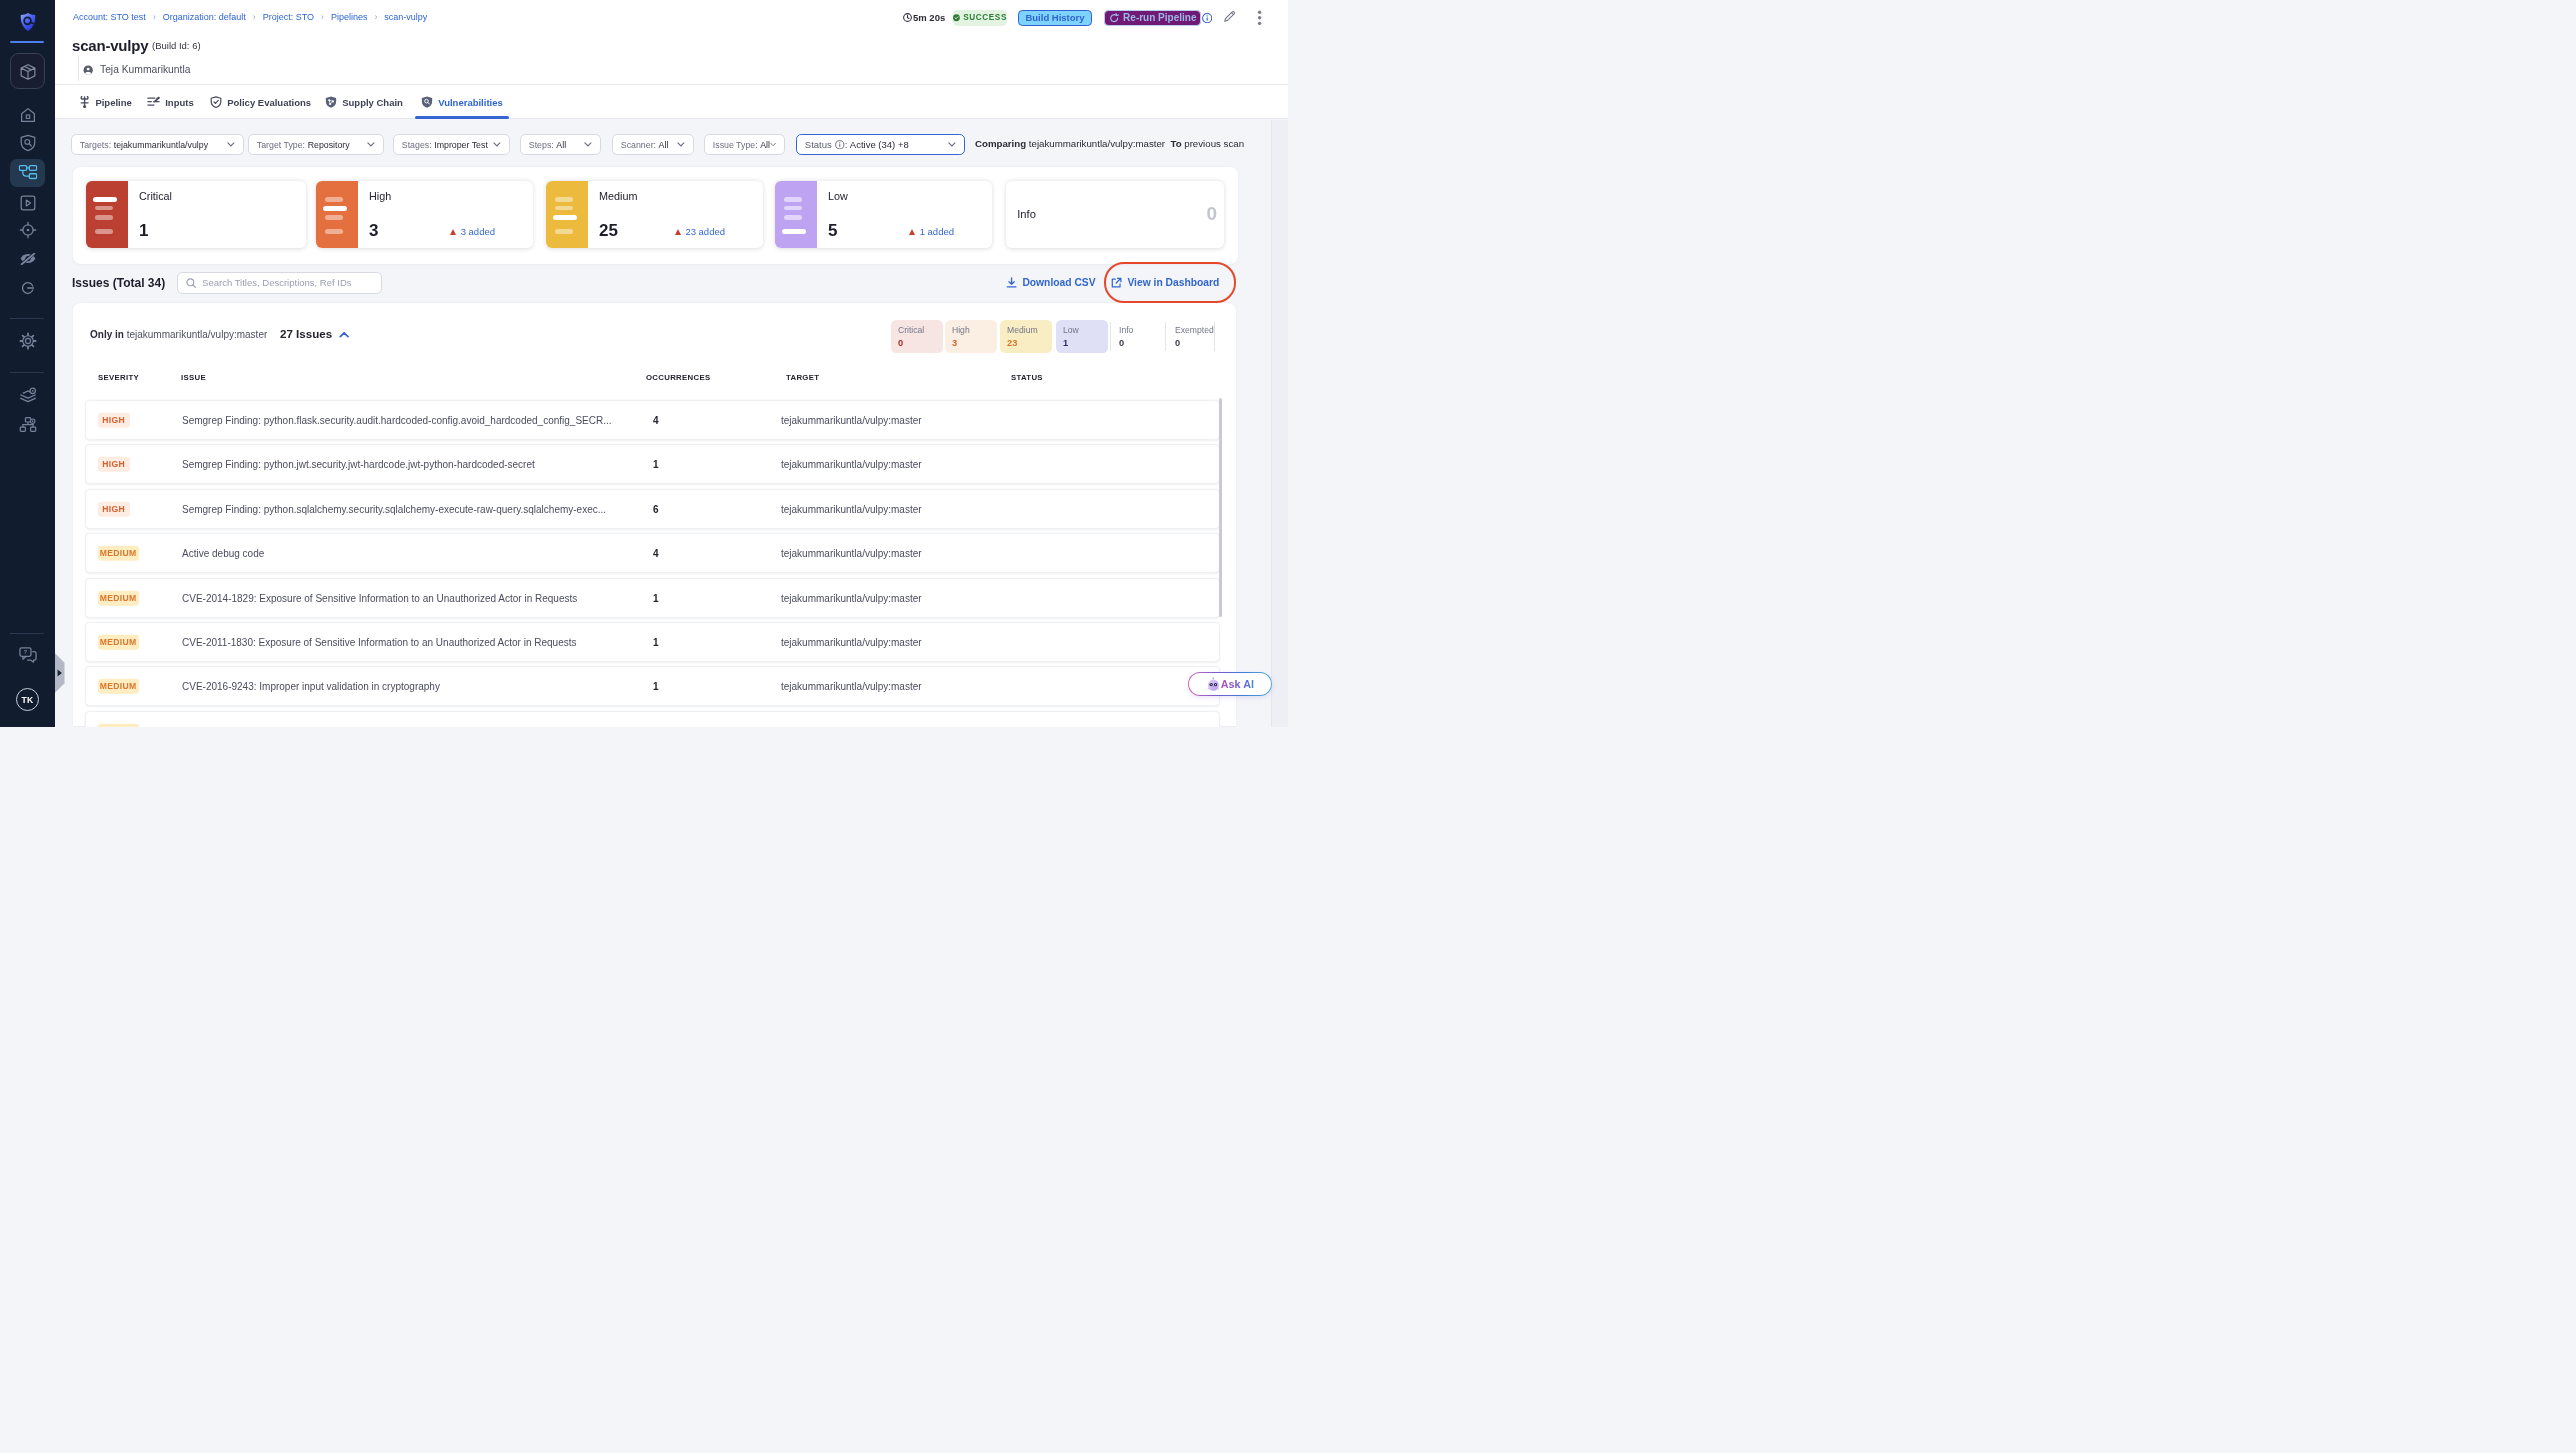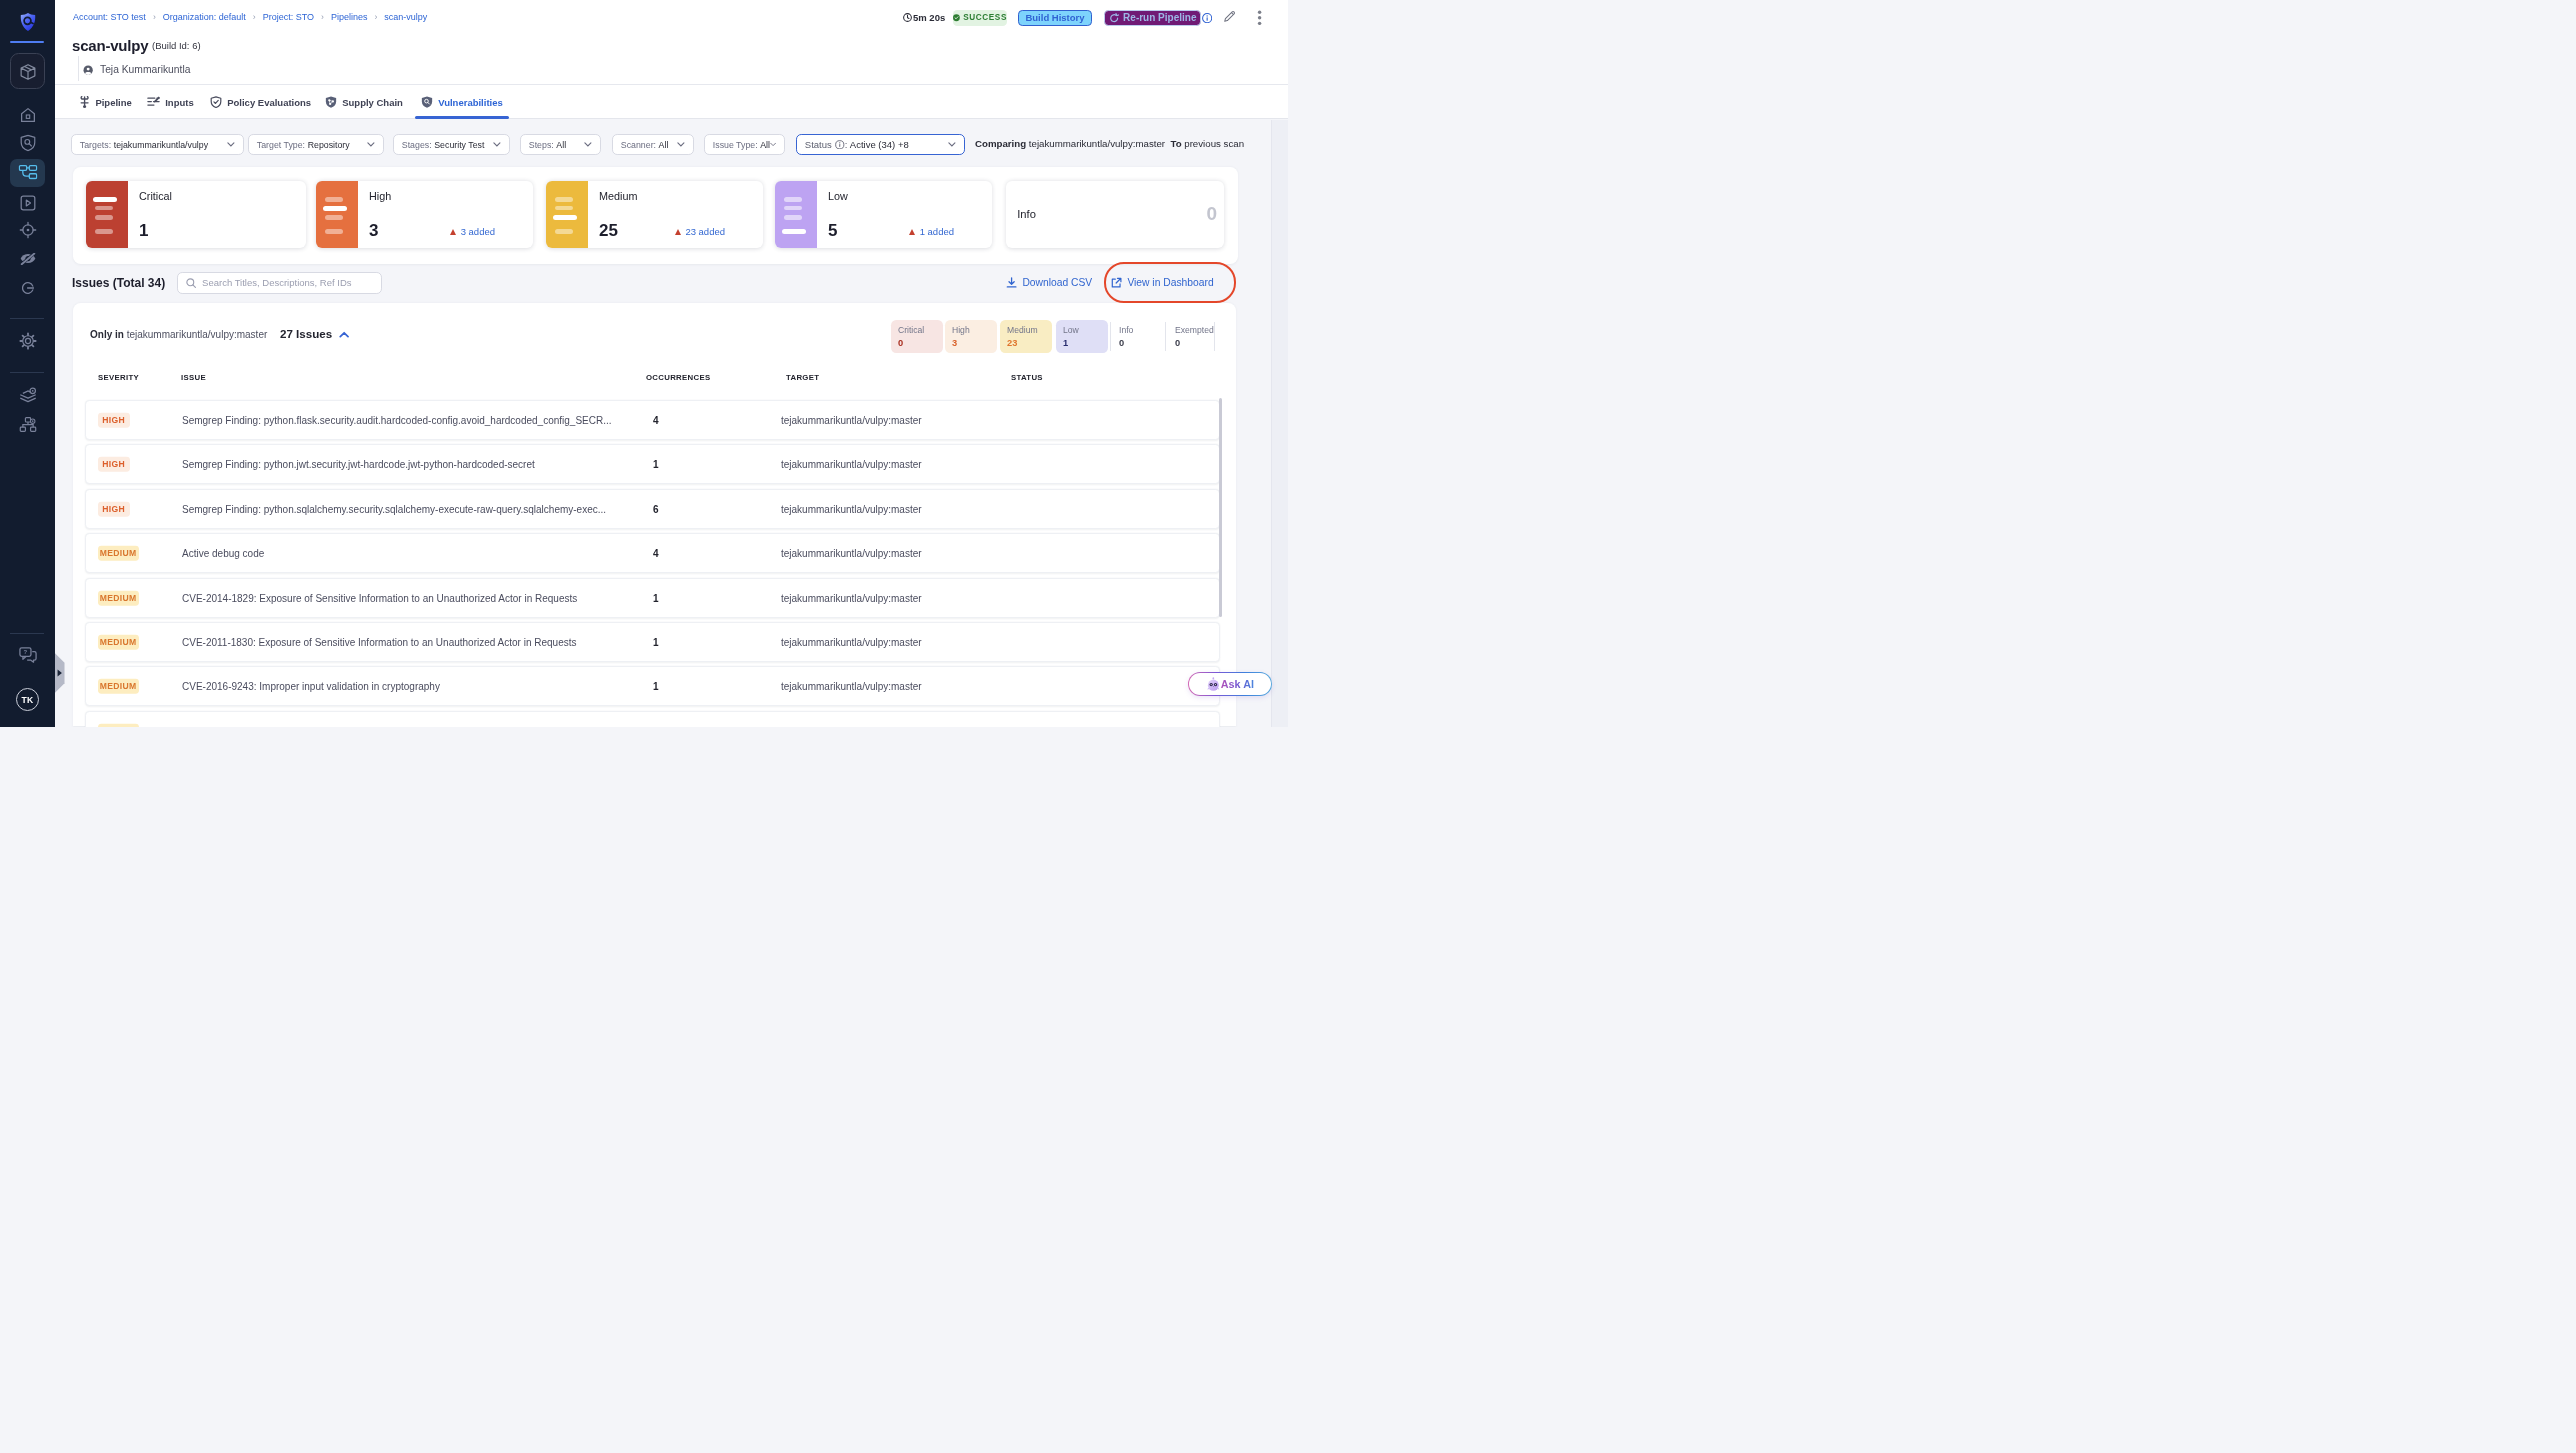--- a/index.html
+++ b/index.html
@@ -45,21 +45,21 @@
 .sbar { position:absolute; border-radius:2.6px; background:rgba(255,255,255,0.45); width:18.5px; height:4.5px; left:8.6px; }
 .sbar.w { background:#fff; width:24px; height:5.3px; left:7.3px; }
 .stitle { position:absolute; left:53px; top:8.6px; font-size:10.8px; color:#23242e; }
 .snum { position:absolute; left:53px; top:40px; font-size:17px; font-weight:bold; color:#1d1e2c; }
 .sadded { position:absolute; right:38px; top:45px; font-size:9.5px; color:#3468d1; }
 .sadded .tri { display:inline-block; width:0; height:0; border-left:3.9px solid transparent; border-right:3.9px solid transparent; border-bottom:6px solid #c4402f; margin-right:4.3px; }
 
 
 #issuestitle { position:absolute; left:72px; top:276px; font-size:12px; font-weight:bold; color:#1d1e2c; }
 #searchbox { position:absolute; left:177px; top:272px; width:205px; height:21.6px; background:#fff; border:0.9px solid #d8dae3; border-radius:5.2px; display:flex; align-items:center; padding:0 7.8px; gap:6px; font-size:9.5px; color:#9b9eb0; }
-.bluelink { position:absolute; top:277px; font-size:10.3px; font-weight:normal; color:#3165cf; display:flex; align-items:flex-start; gap:5.2px; }
+.bluelink { position:absolute; top:277px; font-size:10.3px; font-weight:bold; color:#3165cf; display:flex; align-items:flex-start; gap:5.2px; }
 #redcircle { position:absolute; left:1104px; top:262px; width:132px; height:41px; border:2.1px solid #e4472a; border-radius:20px; z-index:5; }
 
 
 #issuescard { position:absolute; left:73px; top:303px; width:1163px; height:423px; background:#fff; border-radius:7.8px 7.8px 0 0; box-shadow:0 0.9px 2.6px rgba(35,45,70,0.06); }
 #onlyin { position:absolute; left:90px; top:329px; font-size:10px; color:#4e5061; }
 #onlyin b { color:#2a2b36; }
 #issues27 { position:absolute; left:280px; top:327px; font-size:11.6px; font-weight:bold; color:#22232e; }
 .chip { position:absolute; top:320px; width:52px; height:33px; border-radius:5.2px; padding:4.7px 0 0 7px; font-size:8.6px; color:#73768a; }
 .chip b { display:block; font-size:9.3px; margin-top:3px; }
 .chipdiv { position:absolute; top:322px; height:29px; width:0.9px; background:#e3e5ec; }
@@ -149,21 +149,21 @@
       <path d="M8 7.6 L9.8 9.4" stroke="#fff" stroke-width="1.1" stroke-linecap="round"></path>
     </svg>Vulnerabilities</div>
 <div id="tab-active-line"></div>
 
 <div class="fbox" style="left:71px; width:173px;">Targets:<b>tejakummarikuntla/vulpy</b><svg class="fchev" width="7.8" height="5.2" viewBox="0 0 9 6">
       <path d="M1 1 L4.5 4.5 L8 1" stroke="#6b6d80" stroke-width="1.3" fill="none" stroke-linecap="round"></path>
     </svg></div>
 <div class="fbox" style="left:248px; width:136px;">Target Type:<b>Repository</b><svg class="fchev" width="7.8" height="5.2" viewBox="0 0 9 6">
       <path d="M1 1 L4.5 4.5 L8 1" stroke="#6b6d80" stroke-width="1.3" fill="none" stroke-linecap="round"></path>
     </svg></div>
-<div class="fbox" style="left:393px; width:117px;">Stages:<b>Security Test</b><svg class="fchev" width="7.8" height="5.2" viewBox="0 0 9 6">
+<div class="fbox" style="left:393px; width:117px;">Stages:<b>Improper Test</b><svg class="fchev" width="7.8" height="5.2" viewBox="0 0 9 6">
       <path d="M1 1 L4.5 4.5 L8 1" stroke="#6b6d80" stroke-width="1.3" fill="none" stroke-linecap="round"></path>
     </svg></div>
 <div class="fbox" style="left:520px; width:81px;">Steps:<b>All</b><svg class="fchev" width="7.8" height="5.2" viewBox="0 0 9 6">
       <path d="M1 1 L4.5 4.5 L8 1" stroke="#6b6d80" stroke-width="1.3" fill="none" stroke-linecap="round"></path>
     </svg></div>
 <div class="fbox" style="left:612px; width:82px;">Scanner:<b>All</b><svg class="fchev" width="7.8" height="5.2" viewBox="0 0 9 6">
       <path d="M1 1 L4.5 4.5 L8 1" stroke="#6b6d80" stroke-width="1.3" fill="none" stroke-linecap="round"></path>
     </svg></div>
 <div class="fbox" style="left:704px; width:81px;">Issue Type:<b>All</b><svg class="fchev" width="7.8" height="5.2" viewBox="0 0 9 6">
       <path d="M1 1 L4.5 4.5 L8 1" stroke="#6b6d80" stroke-width="1.3" fill="none" stroke-linecap="round"></path>

